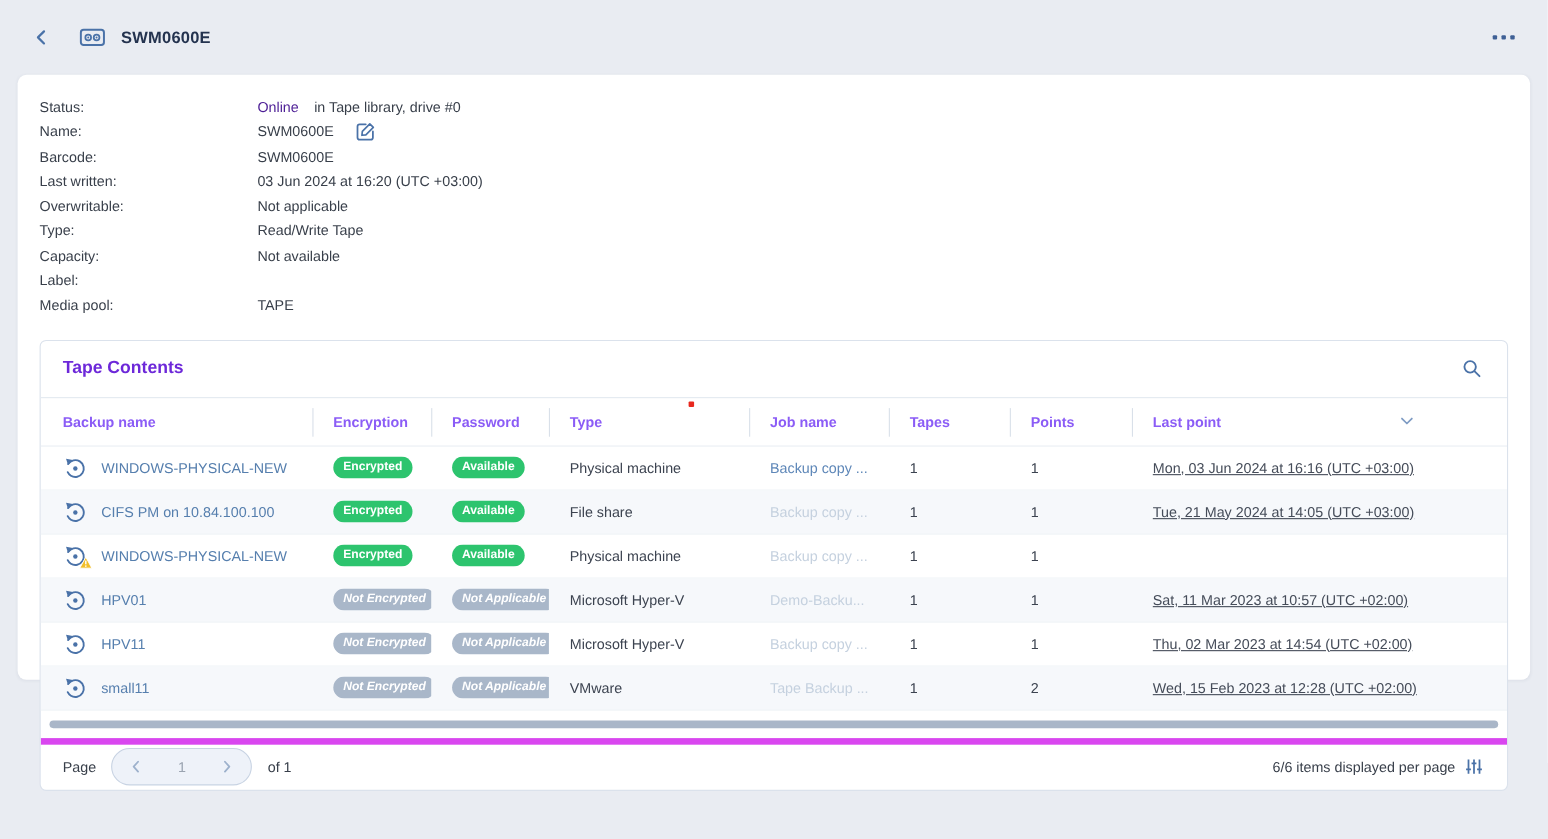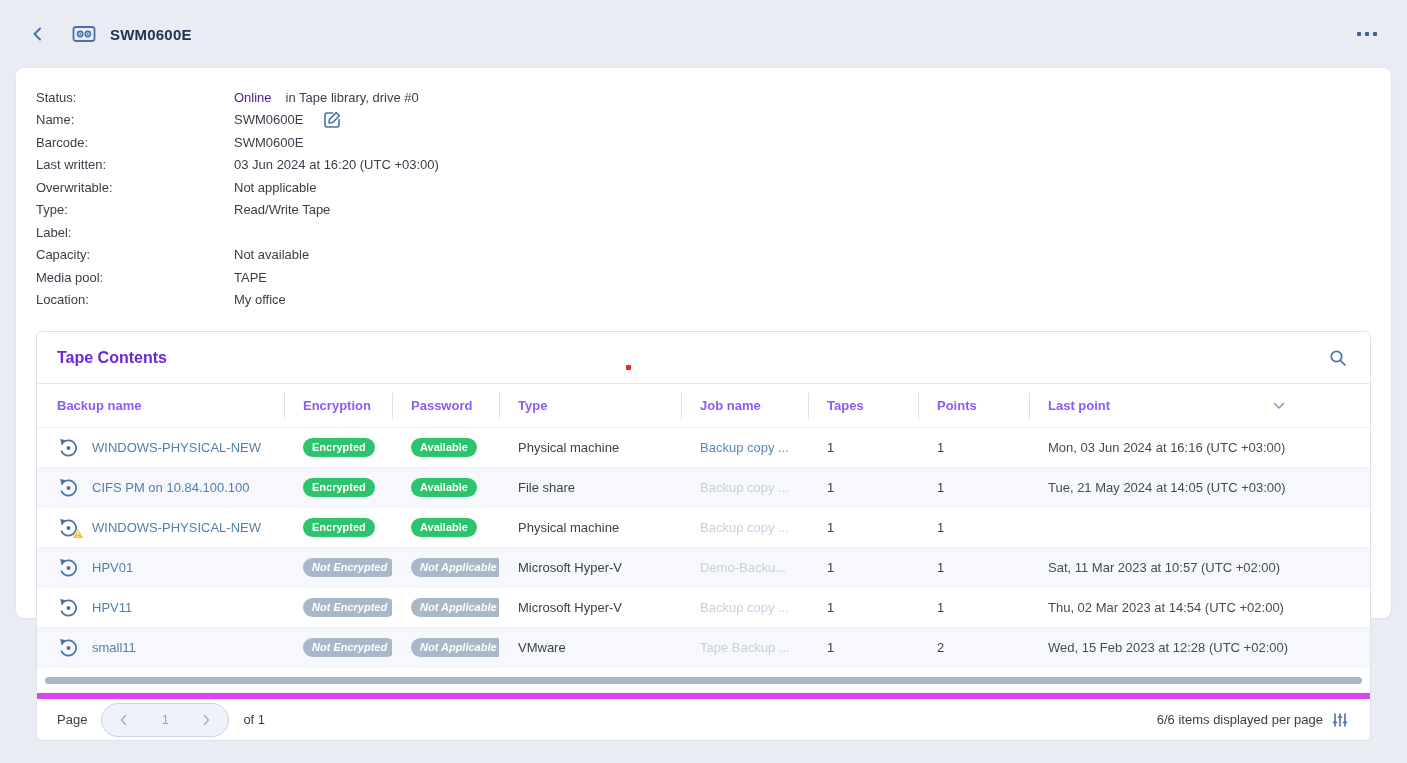--- a/index.html
+++ b/index.html
@@ -51,21 +51,21 @@
   .bk-icon-wrap { position:relative; width:23px; height:23px; flex:0 0 auto; margin-right:12px; }
   .warn-badge { position:absolute; right:-4px; bottom:-3px; }
   .bk-name { color:#567fae; overflow:hidden; text-overflow:ellipsis; }
   .badge { display:inline-block; font-size:11px; font-weight:bold; color:#fff; padding:3px 9px; border-radius:10px; line-height:1.2; }
   .badge.green { background:#2dc46e; }
   .badge.gray { background:#a9b7c9;font-style:italic; }
   .badge-more { color:#a9b7c9; font-weight:bold; font-size:11px; margin-left:2px; letter-spacing:1px; }
   .cell-type, .cell-tapes, .cell-points { color:#3c4350; }
   .cell-job.job-active { color:#5e87b8; cursor:pointer; }
   .cell-job.job-muted { color:#c5d1df; }
-  .cell-last { color:#454c59; }
+  .cell-last { color:#454c59;text-decoration:underline; }
   
   .hscroll-area { height:25px; display:flex; align-items:center; padding:0 8px; flex:0 0 auto; }
   .hscroll-thumb { height:7px; width:100%; background:#a9b6c8; border-radius:4px; cursor:pointer; }
   
   .panel-foot { border-top:6px solid #d946ef; flex:1; display:flex; align-items:center; padding:0 22px 0 20px; font-size:13px; color:#383f4a; }
   .pager { margin-left:14px; width:128px; height:34px; background:#eef2f9; border:1px solid #c8d3e3; border-radius:17px; display:flex; align-items:center; justify-content:space-between; padding:0 12px; }
   .pager-btn { display:flex; cursor:pointer; padding:4px; }
   .pager-page { color:#9aa3b0; font-size:13px; cursor:text; }
   .of-label { margin-left:14px; }
   .items-info { margin-left:auto; display:flex; align-items:center; gap:9px; }
@@ -143,46 +143,40 @@
   </div>
 
   <div class="detail-row">
     <span class="d-label">Type:</span>
     <span class="d-value">
           <span>Read/Write Tape</span>
         </span>
   </div>
 
   <div class="detail-row">
+    <span class="d-label">Capacity:</span>
+    <span class="d-value">
+          <span>Not available</span>
+        </span>
+  </div>
+
+  <div class="detail-row">
     <span class="d-label">Label:</span>
     <span class="d-value">
           <span></span>
         </span>
   </div>
 
   <div class="detail-row">
-    <span class="d-label">Capacity:</span>
-    <span class="d-value">
-          <span>Not available</span>
-        </span>
-  </div>
-
-  <div class="detail-row">
     <span class="d-label">Media pool:</span>
     <span class="d-value">
           <span>TAPE</span>
         </span>
   </div>
 
-  <div class="detail-row">
-    <span class="d-label">Location:</span>
-    <span class="d-value">
-          <span>My office</span>
-        </span>
-  </div>
 </div>
   <div class="red-dot"></div>
 
   <section class="panel">
     <div class="panel-head">
       <span class="panel-title">Tape Contents</span>
       <span class="search-btn">
         <svg width="20" height="20" viewBox="0 0 20 20">
           <circle cx="8.5" cy="8.5" r="5.2" fill="none" stroke="#4a72a8" stroke-width="1.7"></circle>
           <line x1="12.6" y1="12.6" x2="17" y2="17" stroke="#4a72a8" stroke-width="1.7" stroke-linecap="round"></line>

